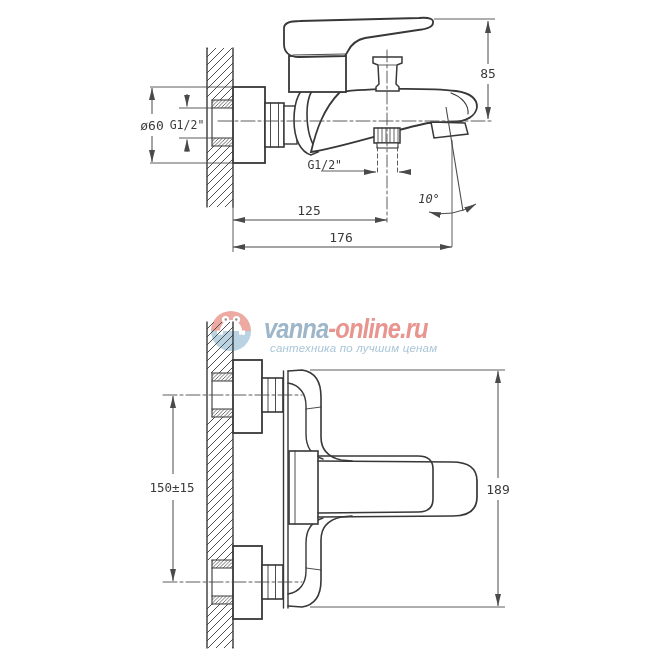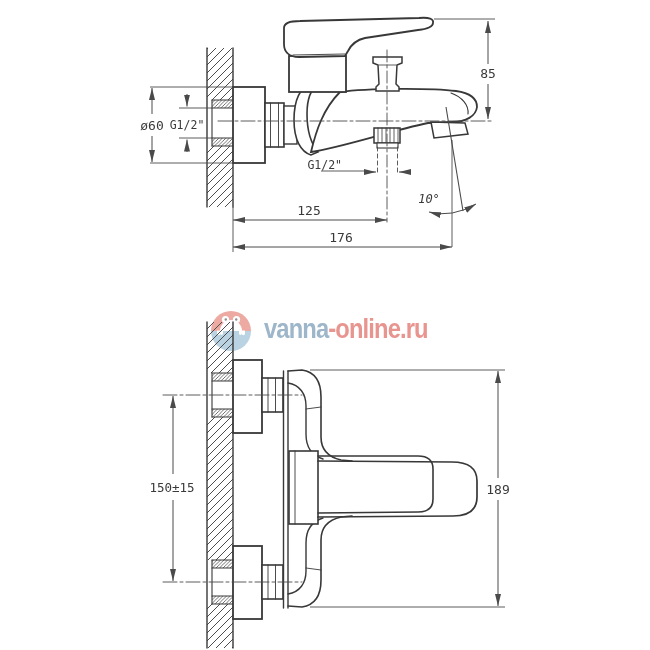--- a/index.html
+++ b/index.html
@@ -1,19 +1,19 @@
 <!DOCTYPE html>
 <html><head>
 <meta charset="utf-8">
 <style>
   html,body{margin:0;padding:0;background:#fff;}
   #stage{position:relative;width:650px;height:650px;background:#ffffff;overflow:hidden;
          font-family:"Liberation Sans",sans-serif;}
   
-  #watermark{position:absolute;left:208px;top:306px;width:240px;height:54px;z-index:1;}
+  #watermark{position:absolute;left:208px;top:306px;width:240px;height:54px;z-index:1;font-style:italic;}
   #wm-icon{position:absolute;left:0;top:2px;}
   #wm-text{position:absolute;left:56px;top:8px;white-space:nowrap;
            font-weight:bold;font-size:27px;letter-spacing:-1px;
            transform:scaleX(0.88);transform-origin:left top;}
   #wm-tagline{position:absolute;left:62px;top:36px;white-space:nowrap;
               font-size:11.5px;letter-spacing:0.2px;}
   
   #drawing{position:absolute;left:0;top:0;z-index:2;}
   .dimtext{font-family:"DejaVu Sans Mono",monospace;font-size:13px;fill:#3a3a3a;}
   .dimsmall{font-size:11.5px;}
@@ -34,20 +34,21 @@
       <circle cx="28.5" cy="11.5" r="3.6" fill="#ffffff"></circle>
       <circle cx="17.8" cy="11.5" r="1.2" fill="#8f8f8f"></circle>
       <circle cx="28.2" cy="11.5" r="1.2" fill="#8f8f8f"></circle>
       <path d="M12,23 A11,11 0 0 1 34,23 Z" fill="#ffffff"></path>
       <path d="M9,22.4 h6 v3.2 a1.4,1.4 0 0 1 -2.8,0 a1.5,1.5 0 0 1 -3.2,0 Z" fill="#ffffff"></path>
       <path d="M31,22.4 h6 v3.2 a1.5,1.5 0 0 1 -3.2,0 a1.4,1.4 0 0 1 -2.8,0 Z" fill="#ffffff"></path>
     </svg>
     <div id="wm-text">
       <span style="color:#9db6c9">vanna</span><span style="color:#e8948f">-online.ru</span>
     </div>
+    <div id="wm-tagline" style="color:#a9c5d8">сантехника по лучшим ценам</div>
   </div>
 
   <svg id="drawing" width="650" height="650" viewBox="0 0 650 650">
     <defs>
       <pattern id="hatch" patternUnits="userSpaceOnUse" width="8" height="8">
         <path d="M0,8 L8,0 M-2,2 L2,-2 M6,10 L10,6" stroke="#4f4f4f" stroke-width="1" fill="none"></path>
       </pattern>
       <pattern id="hatchDense" patternUnits="userSpaceOnUse" width="3.5" height="3.5">
         <path d="M0,3.5 L3.5,0 M-1,1 L1,-1 M2.5,4.5 L4.5,2.5" stroke="#4f4f4f" stroke-width="0.8" fill="none"></path>
       </pattern>

